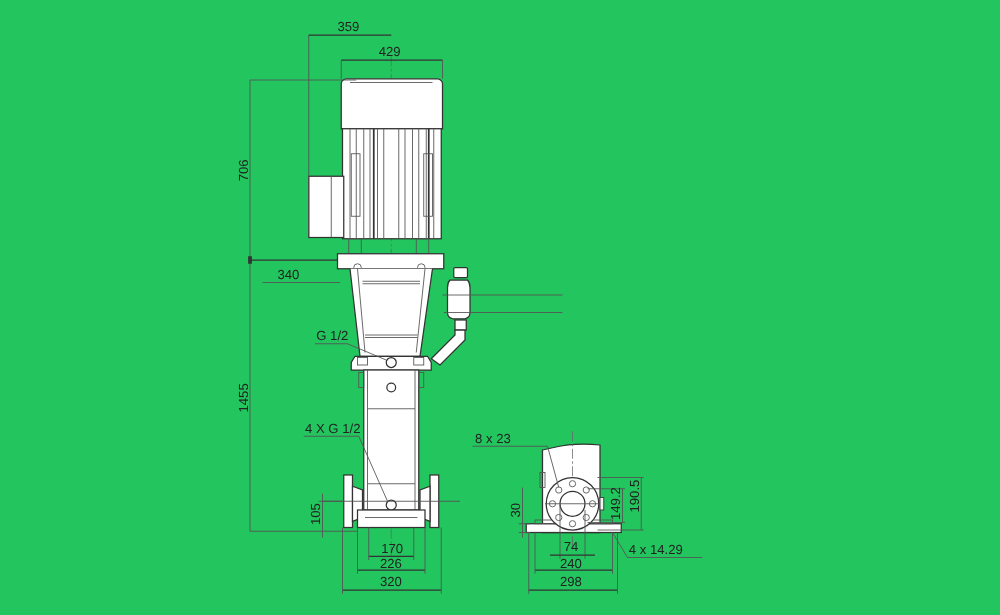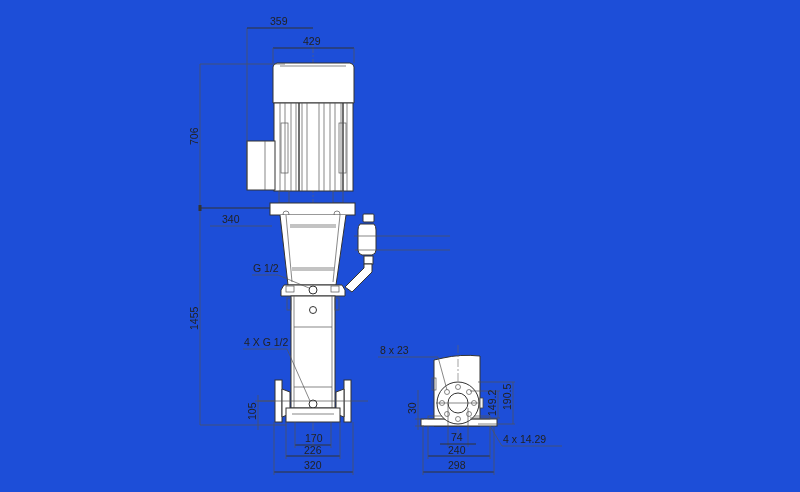--- a/index.html
+++ b/index.html
@@ -1,16 +1,16 @@
 <!DOCTYPE html>
 <html><head>
 <meta charset="utf-8">
 <style>
   html,body{margin:0;padding:0;background:#ffffff;}
-  #canvas{position:relative;width:800px;height:492px;overflow:hidden;background:#1d4ed8;font-family:"Liberation Sans",sans-serif;}
+  #canvas{position:relative;width:800px;height:492px;overflow:hidden;background:#22c55e;font-family:"Liberation Sans",sans-serif;}
   svg{position:absolute;left:0;top:0;}
   .dim{font-family:"Liberation Sans",sans-serif;font-size:10.5px;fill:#222;}
   .ln{stroke:#333;stroke-width:1;fill:none;}
   .thin{stroke:#555;stroke-width:0.7;fill:none;}
   .ctr{stroke:#666;stroke-width:0.6;stroke-dasharray:8 2 2 2;fill:none;}
   .part{stroke:#333;stroke-width:1;fill:#fff;}
   .grey{stroke:#444;stroke-width:0.8;fill:#f4f4f4;}
 </style>
 </head>
 <body>

